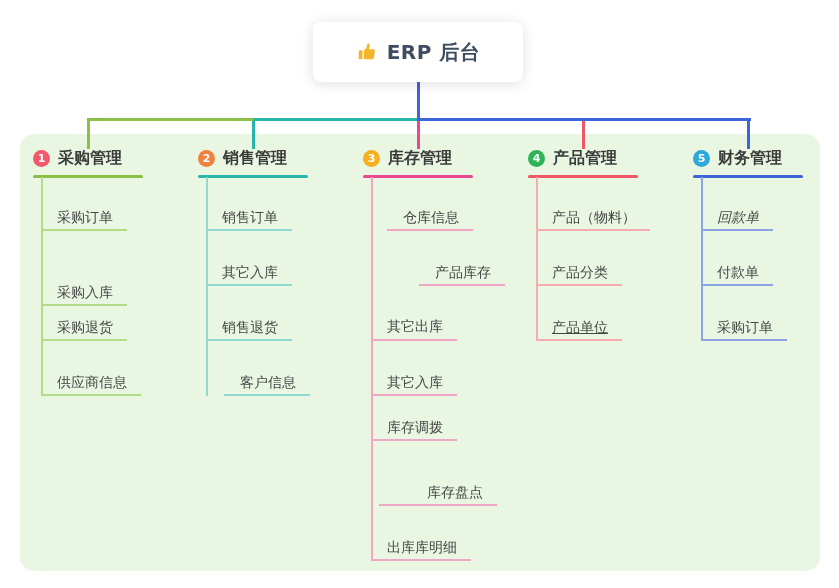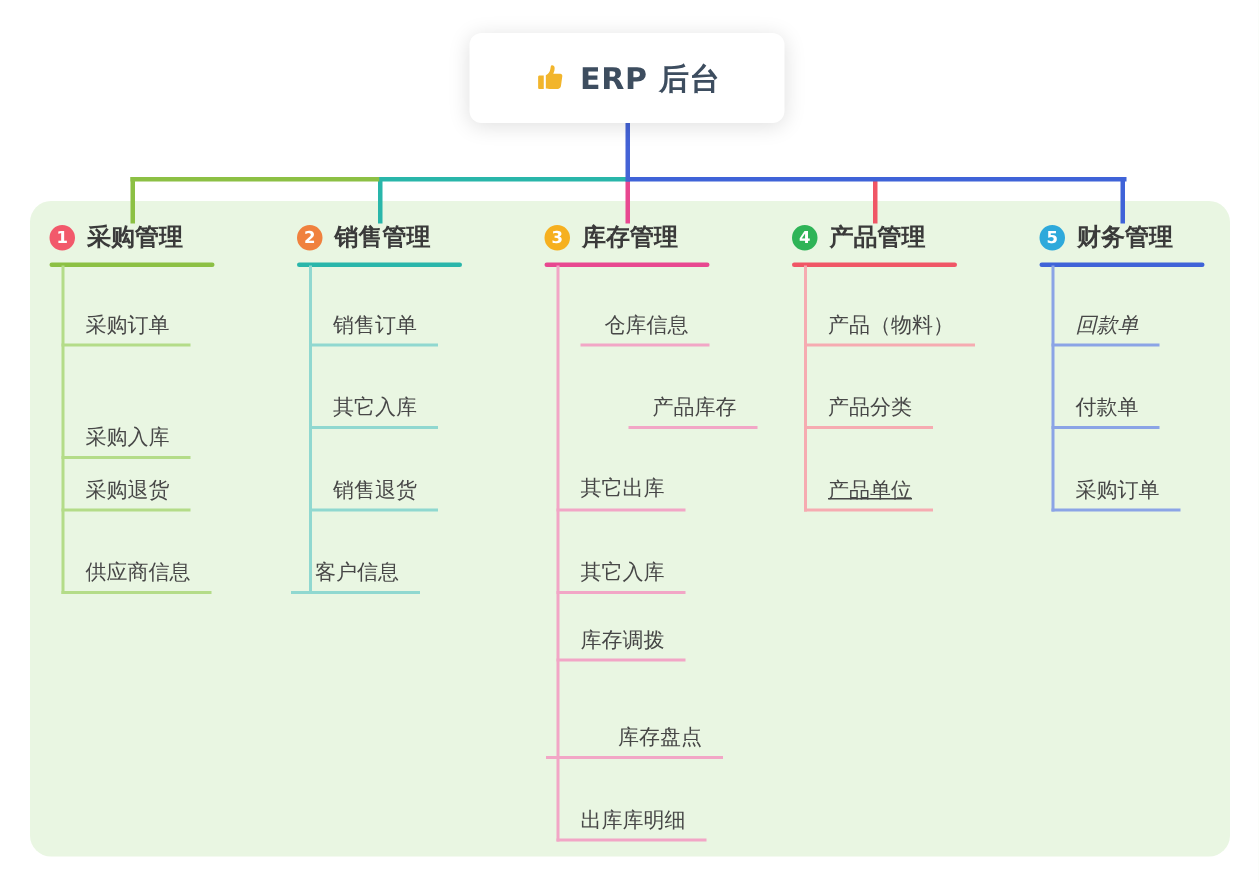--- a/index.html
+++ b/index.html
@@ -68,33 +68,33 @@
       <div class="leaf" style="left: 41px; top: 372px; border-bottom-color: rgb(180, 220, 136);">供应商信息</div>
       <div class="branch-header" style="left: 198px;">
         <div class="badge" style="background: rgb(240, 129, 62);">2</div>
         <div class="btitle">销售管理</div>
       </div>
       <div class="underline" style="left: 198px; background: rgb(41, 182, 170);"></div>
       <div class="trunk" style="left: 206px; height: 219px; background: rgb(144, 216, 208);"></div>
       <div class="leaf" style="left: 206px; top: 207px; border-bottom-color: rgb(144, 216, 208);">销售订单</div>
       <div class="leaf" style="left: 206px; top: 262px; border-bottom-color: rgb(144, 216, 208);">其它入库</div>
       <div class="leaf" style="left: 206px; top: 317px; border-bottom-color: rgb(144, 216, 208);">销售退货</div>
-      <div class="leaf" style="left: 194px; top: 372px; border-bottom-color: rgb(144, 216, 208);">客户信息</div>
+      <div class="leaf" style="left: 224px; top: 372px; border-bottom-color: rgb(144, 216, 208);">客户信息</div>
       <div class="branch-header" style="left: 363px;">
         <div class="badge" style="background: rgb(246, 176, 31);">3</div>
         <div class="btitle">库存管理</div>
       </div>
       <div class="underline" style="left: 363px; background: rgb(232, 72, 144);"></div>
       <div class="trunk" style="left: 371px; height: 384px; background: rgb(242, 166, 198);"></div>
       <div class="leaf" style="left: 387px; top: 207px; border-bottom-color: rgb(242, 166, 198);">仓库信息</div>
       <div class="leaf" style="left: 371px; top: 262px; border-bottom-color: rgb(242, 166, 198); margin-left: 48px;">产品库存</div>
       <div class="leaf" style="left: 371px; top: 317px; border-bottom-color: rgb(242, 166, 198); font-family: Liberation Serif, serif;">其它出库</div>
       <div class="leaf" style="left: 371px; top: 372px; border-bottom-color: rgb(242, 166, 198);">其它入库</div>
       <div class="leaf" style="left: 371px; top: 417px; border-bottom-color: rgb(242, 166, 198);">库存调拨</div>
-      <div class="leaf" style="left: 364px; top: 482px; border-bottom-color: rgb(242, 166, 198); padding-left: 48px;">库存盘点</div>
+      <div class="leaf" style="left: 379px; top: 482px; border-bottom-color: rgb(242, 166, 198); padding-left: 48px;">库存盘点</div>
       <div class="leaf" style="left: 371px; top: 537px; border-bottom-color: rgb(242, 166, 198);">出库库明细</div>
       <div class="branch-header" style="left: 528px;">
         <div class="badge" style="background: rgb(46, 180, 87);">4</div>
         <div class="btitle">产品管理</div>
       </div>
       <div class="underline" style="left: 528px; background: rgb(240, 86, 102);"></div>
       <div class="trunk" style="left: 536px; height: 164px; background: rgb(246, 171, 177);"></div>
       <div class="leaf" style="left: 536px; top: 207px; border-bottom-color: rgb(246, 171, 177);">产品（物料）</div>
       <div class="leaf" style="left: 536px; top: 262px; border-bottom-color: rgb(246, 171, 177);">产品分类</div>
       <div class="leaf" style="left: 536px; top: 317px; border-bottom-color: rgb(246, 171, 177); text-decoration: underline;">产品单位</div>

